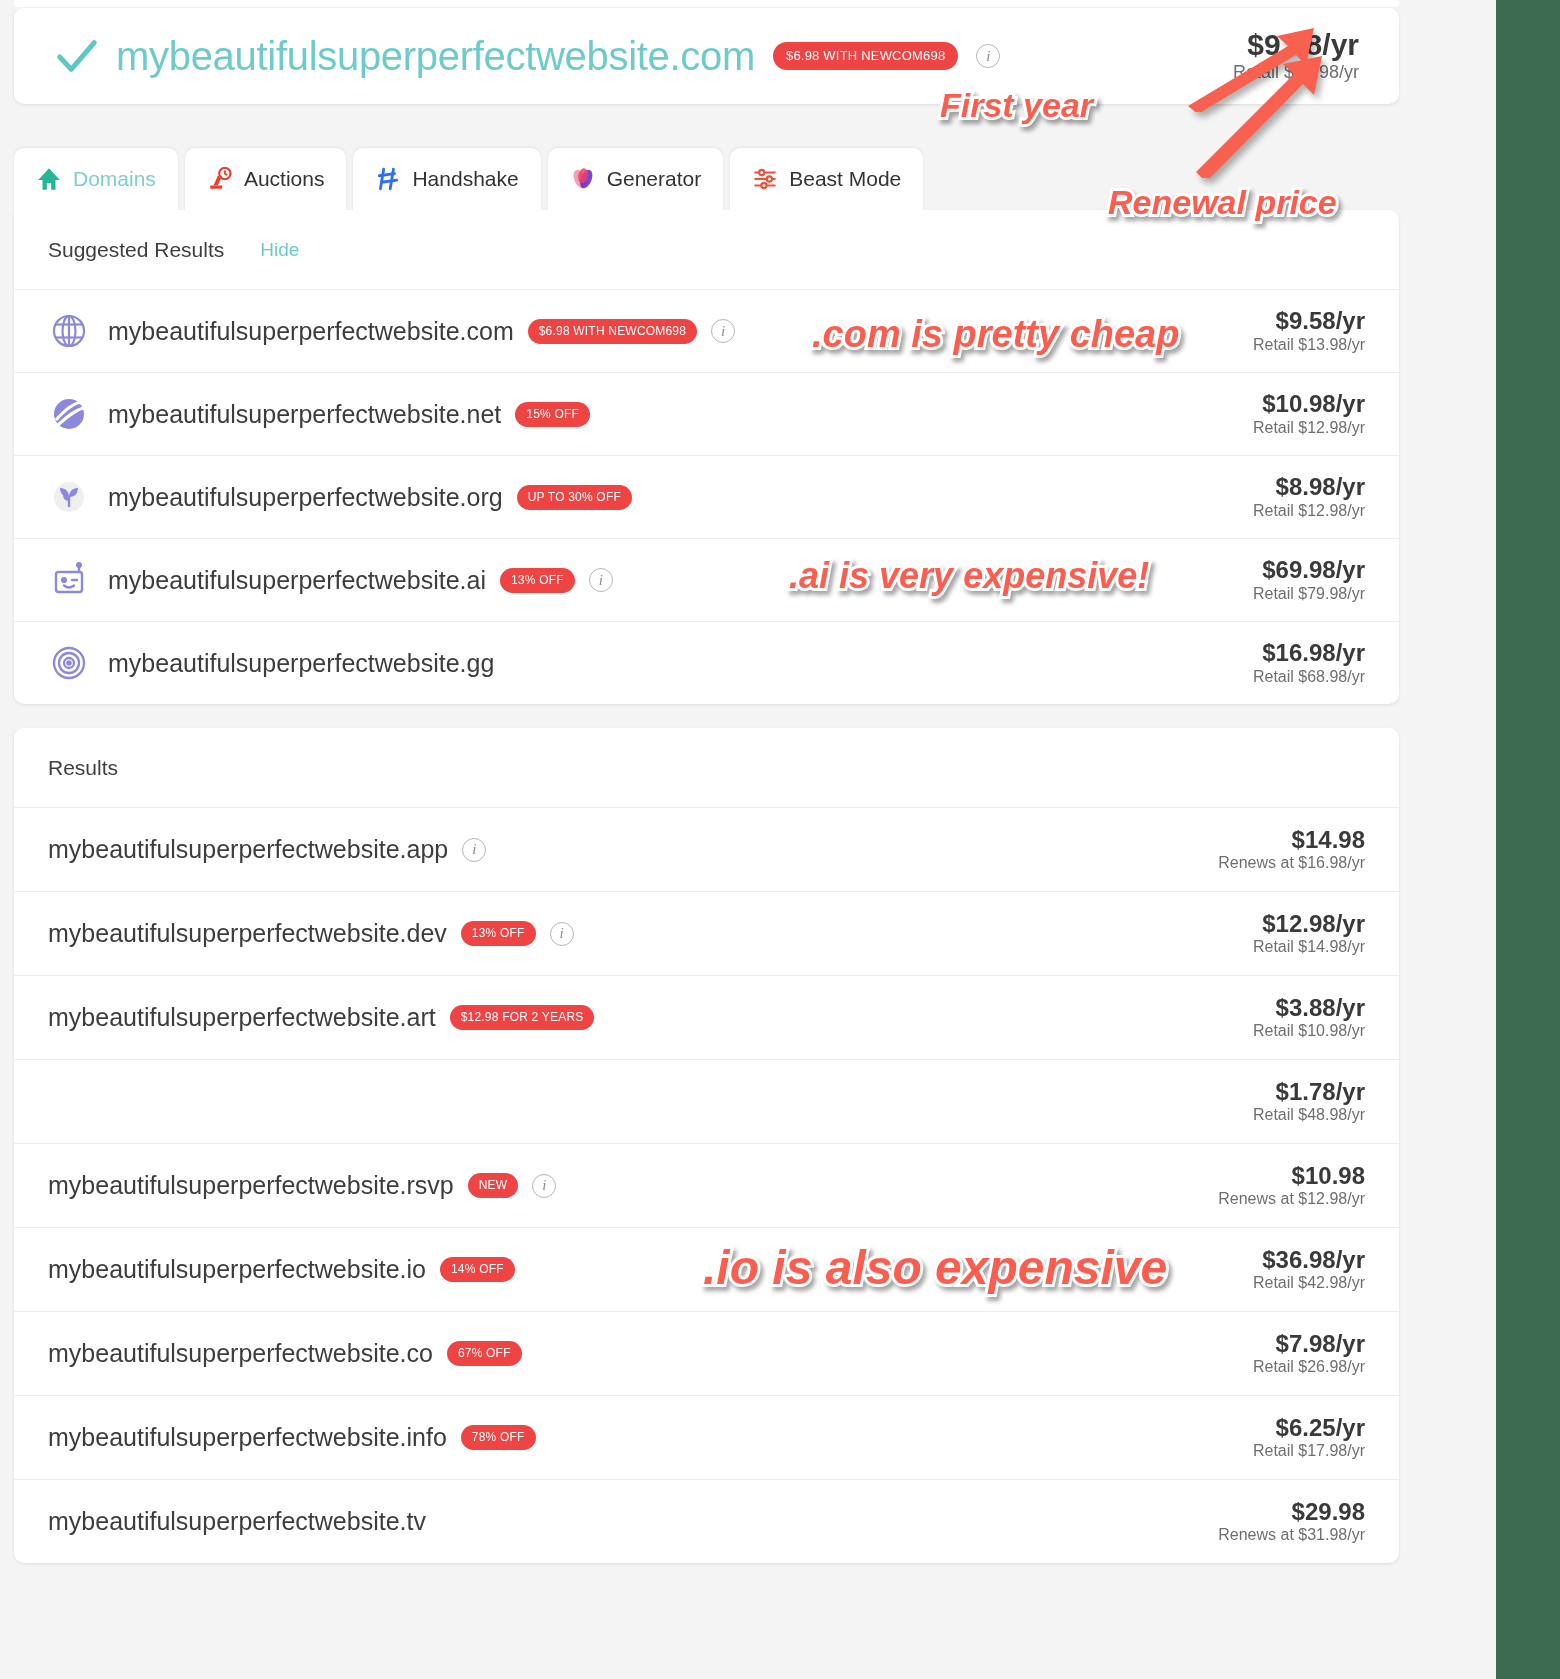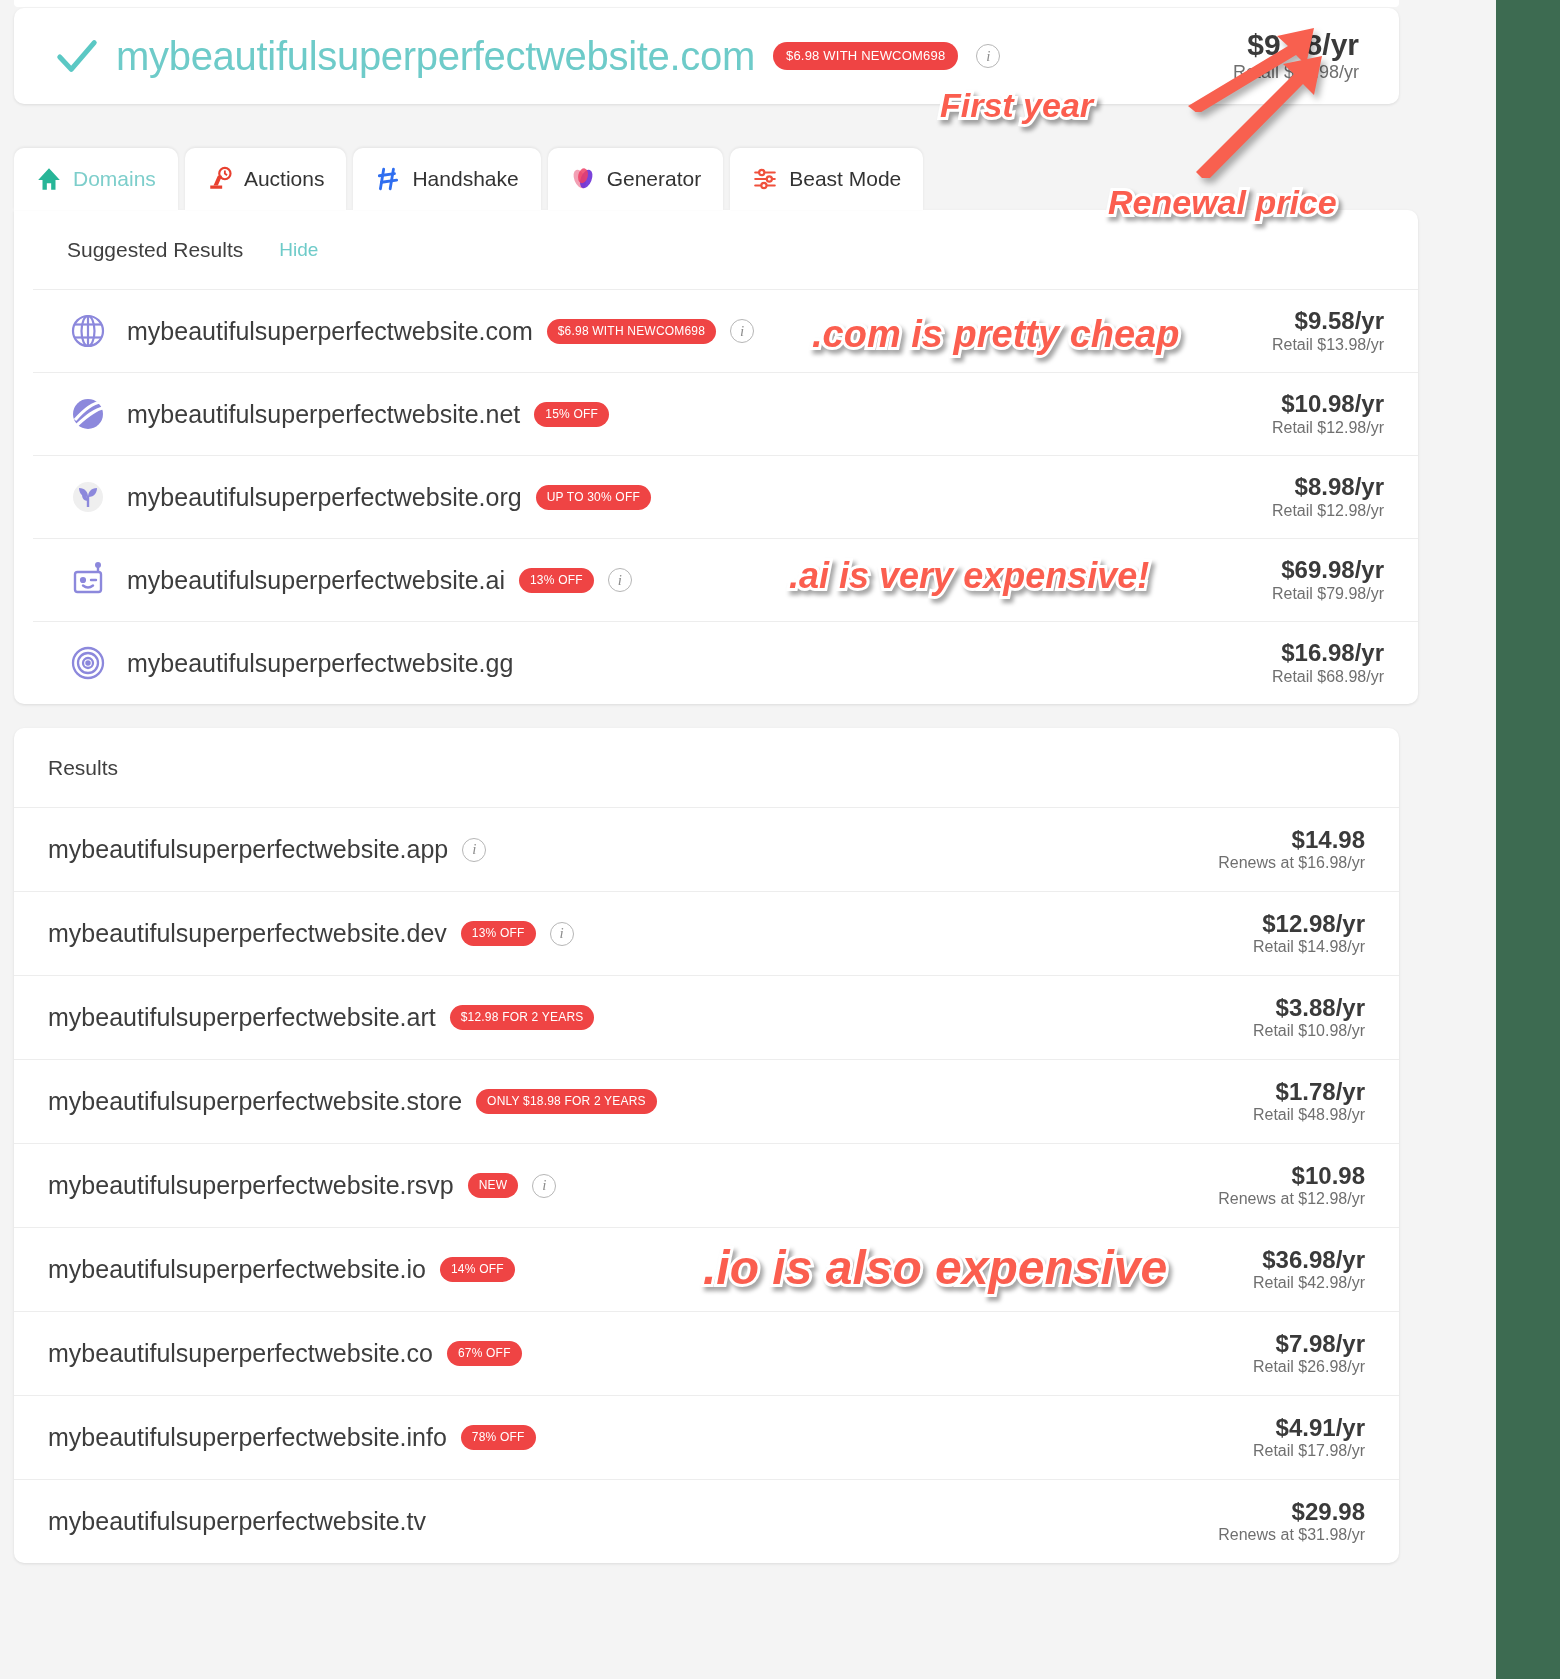--- a/index.html
+++ b/index.html
@@ -131,21 +131,20 @@
   
   .suggested-card {
     position: absolute;
     left: 14px;
     top: 210px;
     width: 1385px;
     background: #ffffff;
     border-radius: 0 10px 10px 10px;
     box-shadow: 0 1px 3px rgba(0,0,0,0.10);
     overflow: hidden;
-    padding-left: 19px;
   }
   .section-head {
     height: 79px;
     display: flex;
     align-items: center;
     padding: 0 34px;
     gap: 20px;
   }
   .section-title { font-size: 21px; color: #3f3f3f; }
   .hide-link { font-size: 19px; color: #6ecbc9; cursor: pointer; margin-left: 16px; }
@@ -426,24 +425,20 @@
           <span class="row-mid">
             <span class="row-name">mybeautifulsuperperfectwebsite.art</span>
             <span class="pill sm">$12.98 FOR 2 YEARS</span>
           </span>
           <span class="row-right">
       <div class="row-price">$3.88/yr</div>
       <div class="row-retail">Retail $10.98/yr</div>
     </span>
         </div>
         <div class="row">
-          <span class="row-mid">
-            <span class="row-name">mybeautifulsuperperfectwebsite.store</span>
-            <span class="pill sm">ONLY $18.98 FOR 2 YEARS</span>
-          </span>
           <span class="row-right">
       <div class="row-price">$1.78/yr</div>
       <div class="row-retail">Retail $48.98/yr</div>
     </span>
         </div>
         <div class="row">
           <span class="row-mid">
             <span class="row-name">mybeautifulsuperperfectwebsite.rsvp</span>
             <span class="pill sm">NEW</span>
             <span class="info-icon">i</span>
@@ -472,21 +467,21 @@
       <div class="row-price">$7.98/yr</div>
       <div class="row-retail">Retail $26.98/yr</div>
     </span>
         </div>
         <div class="row">
           <span class="row-mid">
             <span class="row-name">mybeautifulsuperperfectwebsite.info</span>
             <span class="pill sm">78% OFF</span>
           </span>
           <span class="row-right">
-      <div class="row-price">$4.91/yr</div>
+      <div class="row-price">$6.25/yr</div>
       <div class="row-retail">Retail $17.98/yr</div>
     </span>
         </div>
         <div class="row">
           <span class="row-mid">
             <span class="row-name">mybeautifulsuperperfectwebsite.tv</span>
           </span>
           <span class="row-right">
       <div class="row-price">$29.98</div>
       <div class="row-retail">Renews at $31.98/yr</div>

